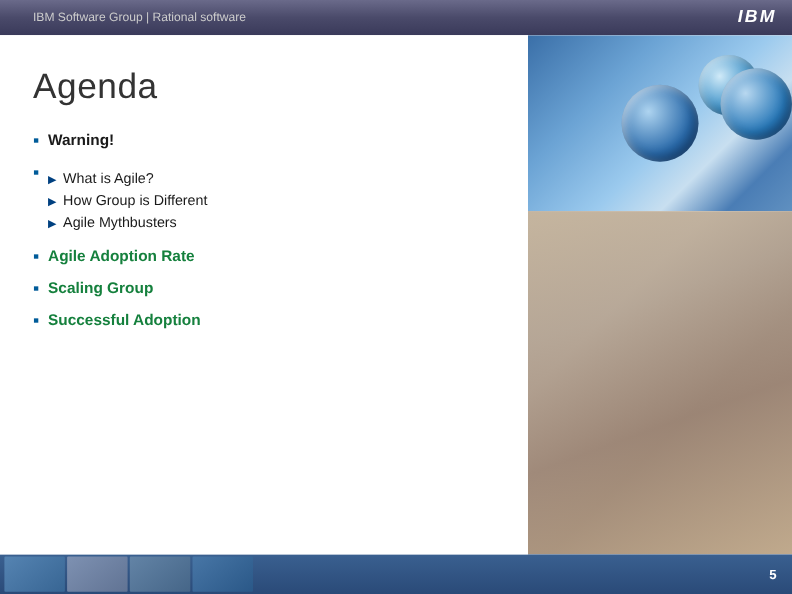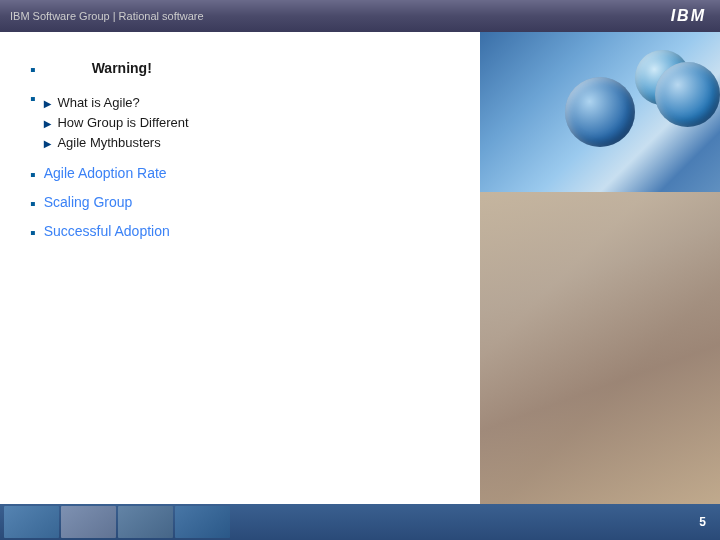--- a/index.html
+++ b/index.html
@@ -13,21 +13,21 @@
       position: relative;
     }
 
     
     .header {
       width: 100%;
       height: 32px;
       background: linear-gradient(180deg, #6a6a8a 0%, #4a4a6a 50%, #3a3a5a 100%);
       display: flex;
       align-items: center;
-      padding: 0 10px;
+      padding: 0 30px;
       position: relative;
     }
 
     .header-title {
       color: #ccc;
       font-size: 11px;
     }
 
     .ibm-logo-header {
       position: absolute;
@@ -78,26 +78,25 @@
       color: #005b99;
       font-size: 16px;
       margin-right: 8px;
       margin-top: 1px;
       flex-shrink: 0;
     }
 
     .agenda-item.active .item-label {
       color: #1a1a1a;
       font-weight: 600;
-      margin-left: 48px;
     }
 
     .agenda-item.inactive .item-label {
-      color: #3b82f6;
-      font-weight: 400;
+      color: #15803d;
+      font-weight: 700;
     }
 
     .sub-list {
       list-style: none;
       margin-top: 6px;
       padding: 0;
     }
 
     .sub-item {
       display: flex;
@@ -241,20 +240,21 @@
 <div class="header">
   <span class="header-title">IBM Software Group | Rational software</span>
   <div class="ibm-logo-header">
     <span class="ibm-text-logo">IBM</span>
   </div>
 </div>
 
 <div class="main">
 
   <div class="content">
+    <h1 class="page-title">Agenda</h1>
 
     <ul class="agenda-list">
 
     <li class="agenda-item active">
           <span class="bullet">▪</span>
           <div><span class="item-label">Warning!</span></div>
         </li>
         <li class="agenda-item active">
           <span class="bullet">▪</span>
           <div><ul class="sub-list">

